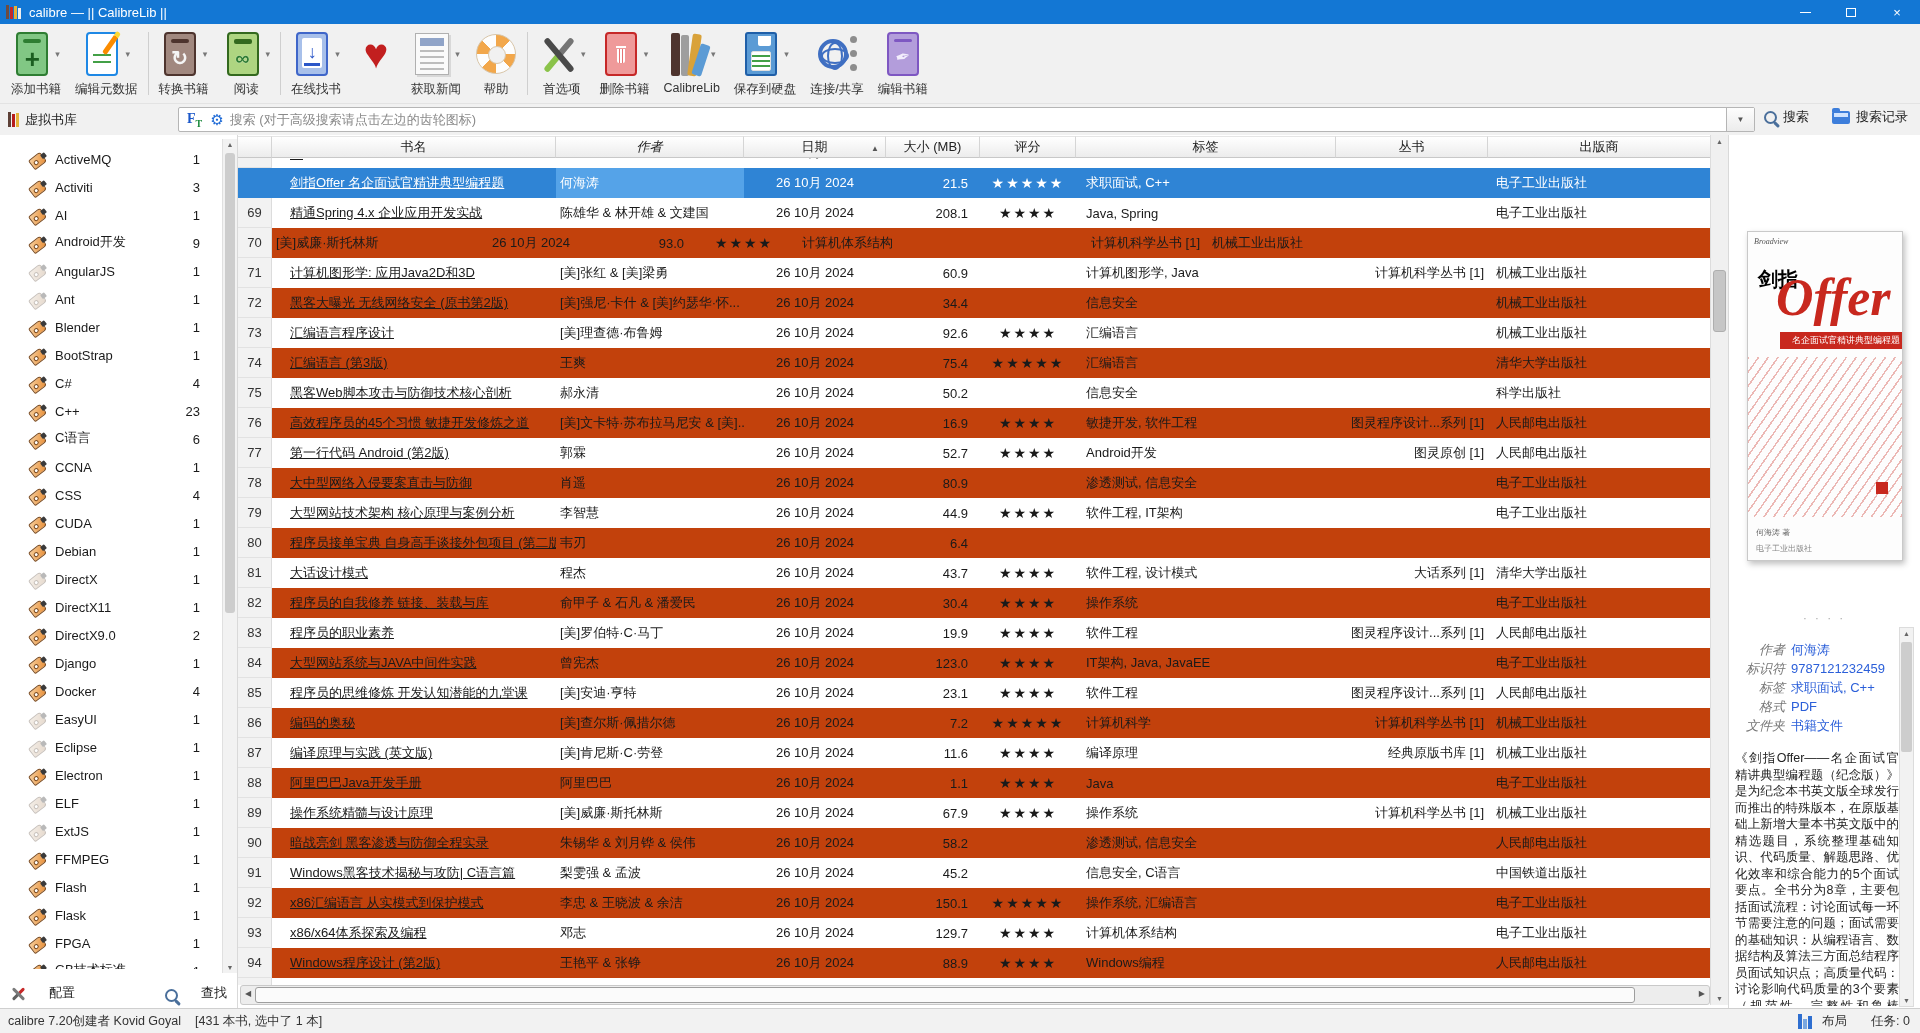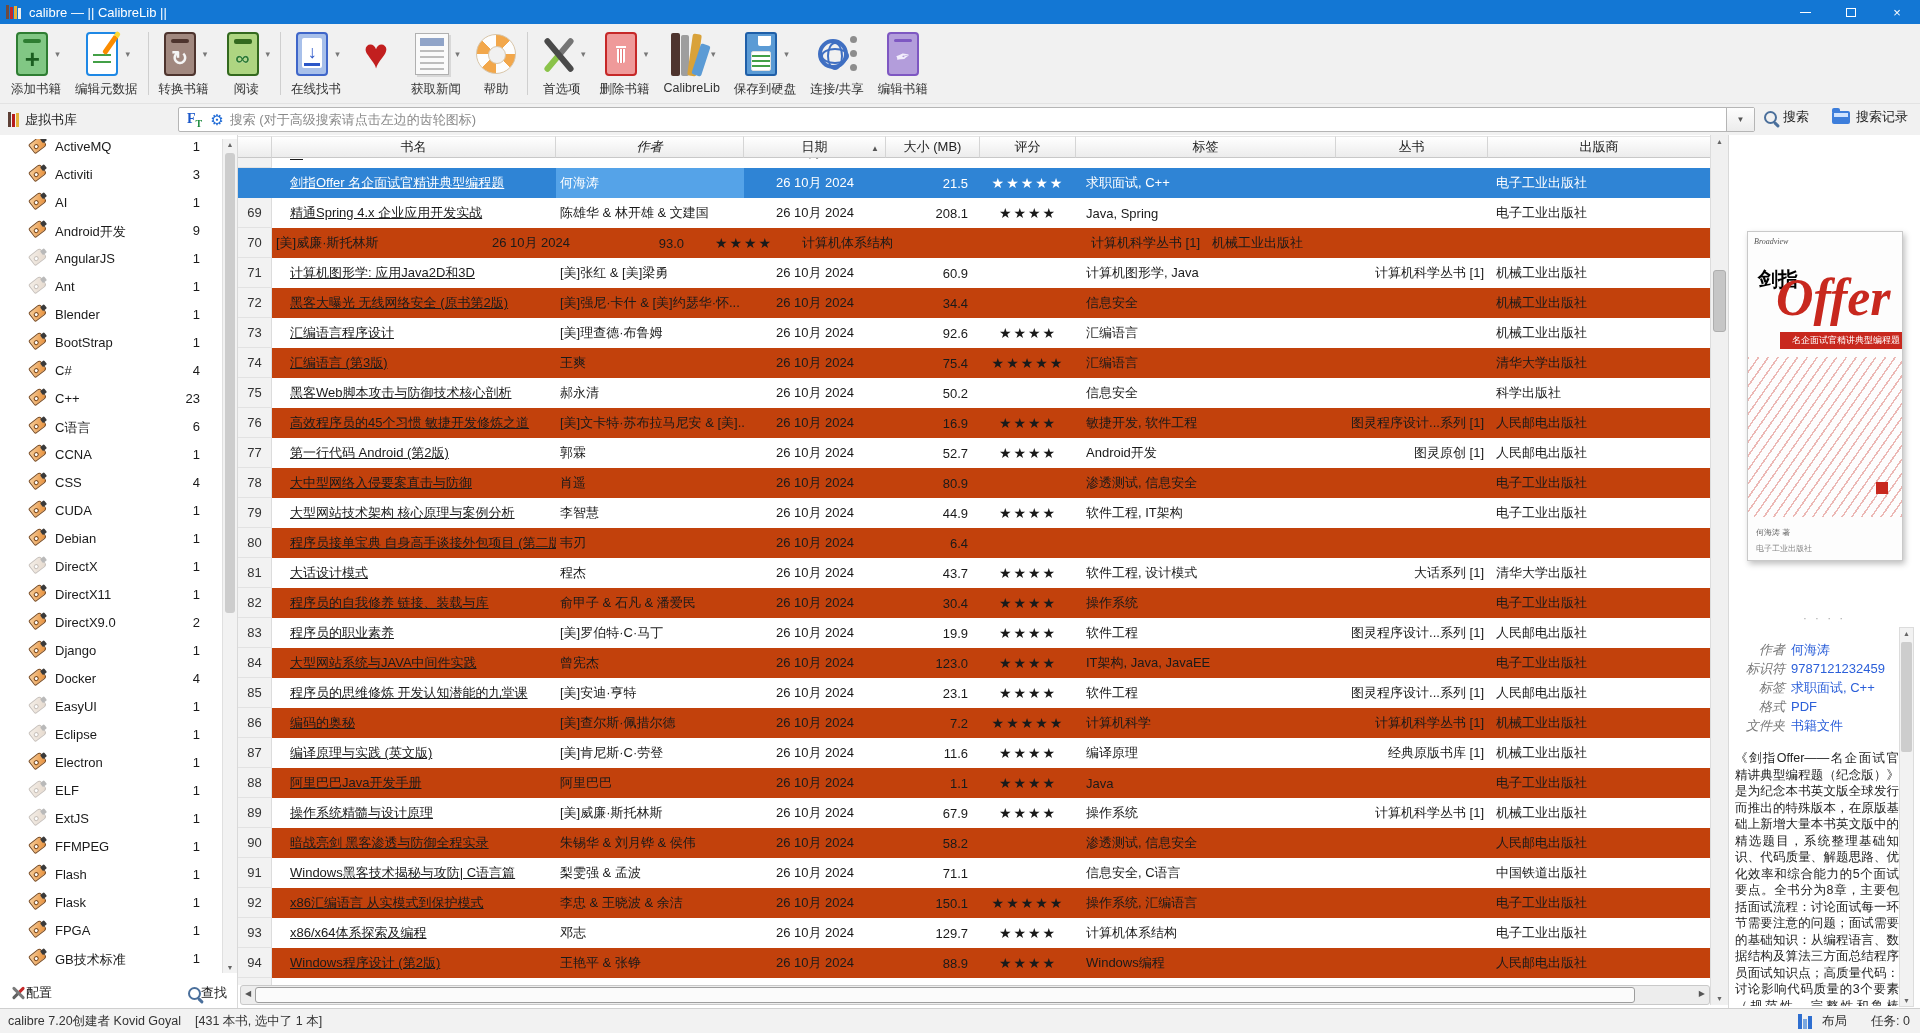--- a/index.html
+++ b/index.html
@@ -105,32 +105,32 @@
   .search-btn, .history-btn { position:absolute; top:4px; display:flex; align-items:center; gap:6px; font-size:13px; color:#222; }
   .search-btn { left:1764px; }
   .history-btn { left:1832px; }
   .folder-ic { position:relative; width:18px; height:13px; background:#3d7edb; border-radius:2px; }
   .folder-ic::before { content:""; position:absolute; left:0; top:-3px; width:8px; height:4px; background:#3d7edb; border-radius:2px 2px 0 0; }
   .folder-ic::after { content:""; position:absolute; left:2px; top:2px; right:2px; height:4px; background:#cfe3ff; }
 
   
   .sidebar { position:absolute; left:0; top:135px; width:237px; height:873px; background:#fff; }
   .tag-list { position:absolute; left:0; top:4px; width:222px; height:830px; overflow:hidden; }
-  .tag-item { height:28px; display:flex; align-items:flex-start; font-size:13px; color:#1a1a1a; padding-left:30px; position:relative; }
+  .tag-item { height:28px; display:flex; align-items:flex-end; font-size:13px; color:#1a1a1a; padding-left:30px; position:relative; }
   .tag-ic { position:relative; width:15px; height:12px; margin-right:10px; background:linear-gradient(135deg,#f7ce9b,#e8903a); border:1px solid #7a4a1f; border-radius:2px 3px 3px 2px; transform:rotate(-38deg); flex:0 0 auto; }
   .tag-ic::before { content:""; position:absolute; left:2px; top:3px; width:3px; height:3px; border-radius:50%; background:#fff; border:1px solid #7a4a1f; }
   .tag-ic::after { content:""; position:absolute; right:-4px; top:2px; width:5px; height:5px; background:#3a3a3a; border-radius:1px; }
   .tag-item.dim .tag-ic { opacity:.35; filter:grayscale(60%); }
   .tag-count { position:absolute; right:22px; font-size:13px; color:#1a1a1a; }
   .side-scroll { position:absolute; right:0; top:4px; width:15px; height:834px; background:#f2f2f2; border-left:1px solid #e0e0e0; }
   .side-scroll .thumb { position:absolute; left:2px; right:2px; top:14px; height:460px; background:#cdcdcd; border-radius:3px; }
   .side-scroll .arr { position:absolute; left:0; right:0; text-align:center; font-size:7px; color:#666; }
   .side-scroll .arr.up { top:2px; } .side-scroll .arr.dn { bottom:2px; }
   .side-bottom { position:absolute; left:0; bottom:2px; width:237px; height:26px; display:flex; align-items:center; justify-content:space-between; padding:0 10px; font-size:13px; color:#222; }
-  .side-bottom .grp { display:flex; align-items:center; gap:0; }
+  .side-bottom .grp { display:flex; align-items:flex-end; gap:23px; }
   .tools-ic { position:relative; width:16px; height:16px; }
   .tools-ic::before { content:""; position:absolute; left:7px; top:0; width:3px; height:16px; background:linear-gradient(#c62828 0 40%, #616161 40%); border-radius:2px; transform:rotate(45deg); }
   .tools-ic::after { content:""; position:absolute; left:7px; top:0; width:3px; height:16px; background:#7a7a7a; border-radius:2px; transform:rotate(-45deg); }
 
   
   .tablewrap { position:absolute; left:237px; top:135px; width:1473px; height:873px; background:#fff; border-left:1px solid #d9d9d9; }
   .thead { position:absolute; left:0; top:1px; width:1473px; height:22px; display:flex; }
   .th { height:22px; background:linear-gradient(#ffffff,#ececec); border-right:1px solid #d5d5d5; border-bottom:1px solid #c8c8c8; border-top:1px solid #e5e5e5; display:flex; align-items:center; justify-content:center; font-size:13px; color:#222; position:relative; white-space:nowrap; overflow:hidden; }
   .th.italic { font-style:italic; }
   .th .sort { font-size:8px; color:#555; position:absolute; right:6px; top:7px; }
@@ -838,21 +838,21 @@
           <div class="td c-rate" style="width: 96px;"></div>
           <div class="td c-tags" style="width: 260px;">渗透测试, 信息安全</div>
           <div class="td c-series" style="width: 152px;"></div>
           <div class="td c-pub" style="width: 223px;">人民邮电出版社</div>
         </div>
         <div class="trow">
           <div class="td num" style="width: 34px;">91</div>
           <div class="td c-title" style="width: 284px;">Windows黑客技术揭秘与攻防| C语言篇</div>
           <div class="td c-auth" style="width: 188px;">梨雯强 &amp; 孟波</div>
           <div class="td c-date" style="width: 142px;">26 10月 2024</div>
-          <div class="td c-size" style="width: 94px;">71.1</div>
+          <div class="td c-size" style="width: 94px;">45.2</div>
           <div class="td c-rate" style="width: 96px;"></div>
           <div class="td c-tags" style="width: 260px;">信息安全, C语言</div>
           <div class="td c-series" style="width: 152px;"></div>
           <div class="td c-pub" style="width: 223px;">中国铁道出版社</div>
         </div>
         <div class="trow alt">
           <div class="td num" style="width: 34px;">92</div>
           <div class="td c-title" style="width: 284px;">x86汇编语言 从实模式到保护模式</div>
           <div class="td c-auth" style="width: 188px;">李忠 &amp; 王晓波 &amp; 余洁</div>
           <div class="td c-date" style="width: 142px;">26 10月 2024</div>

